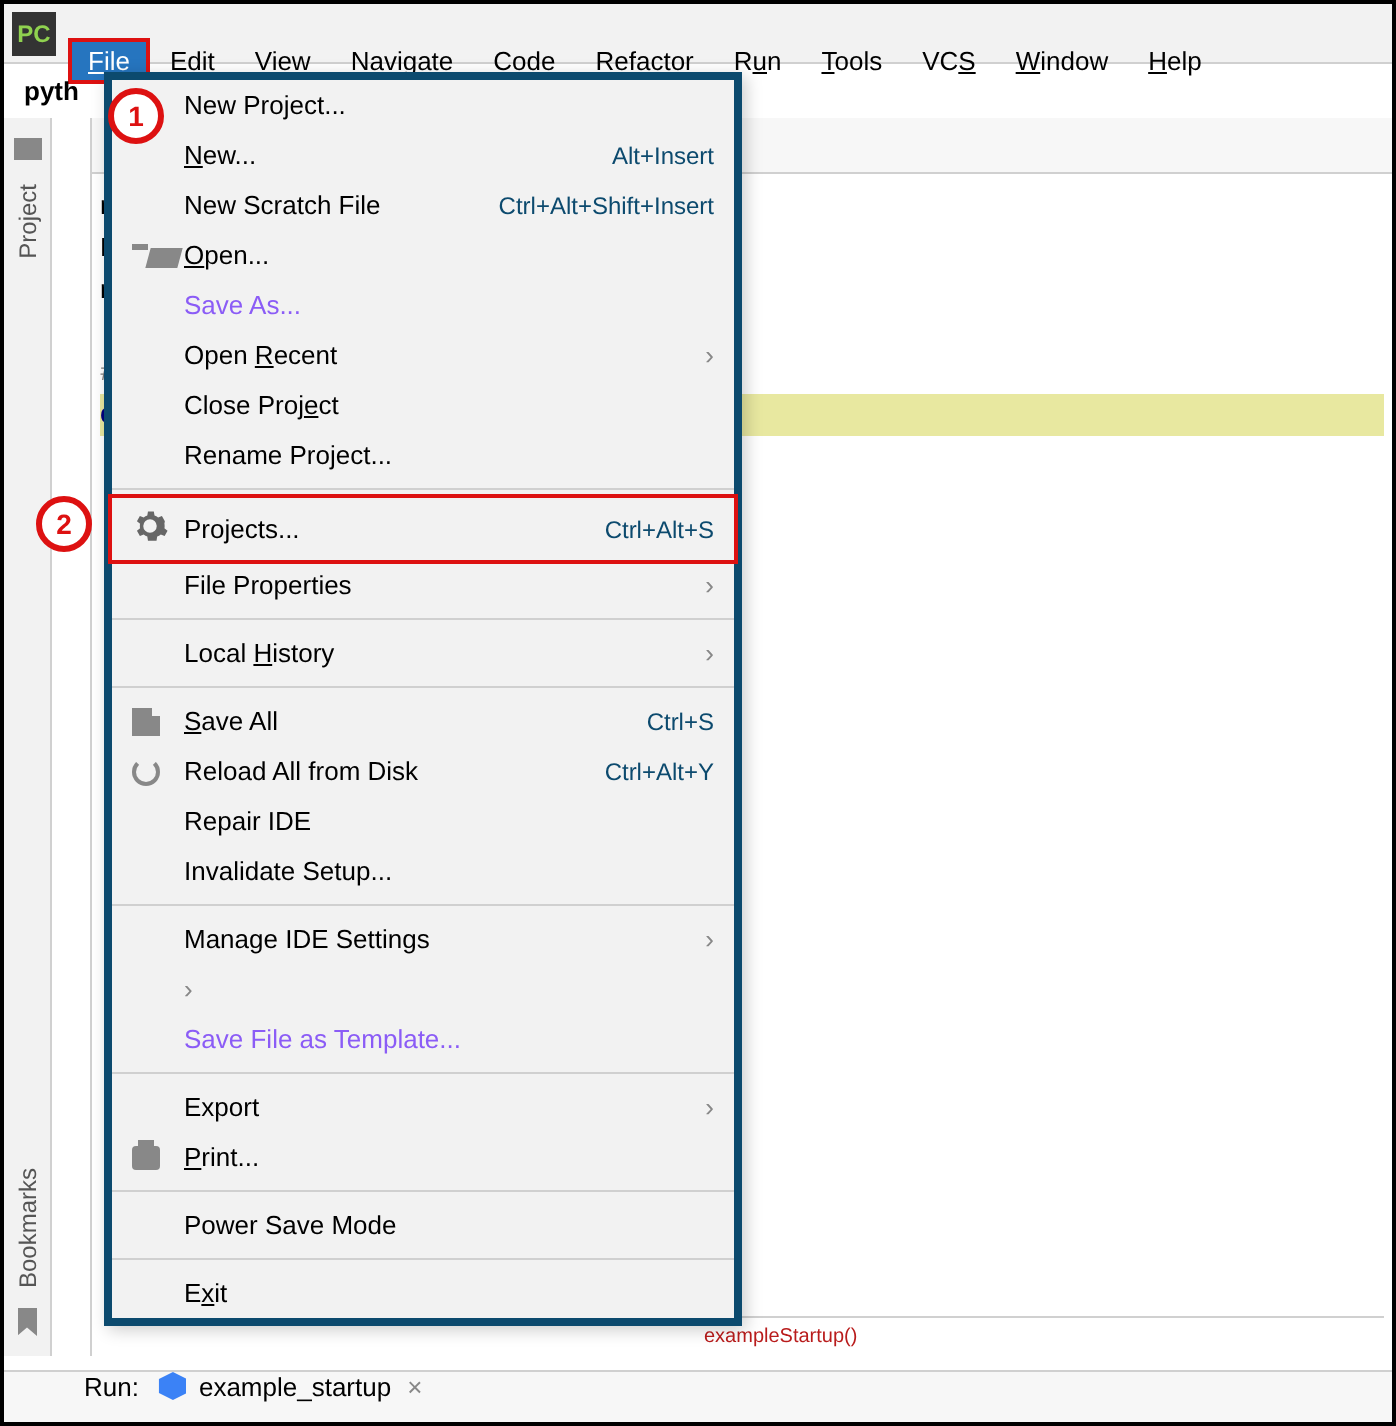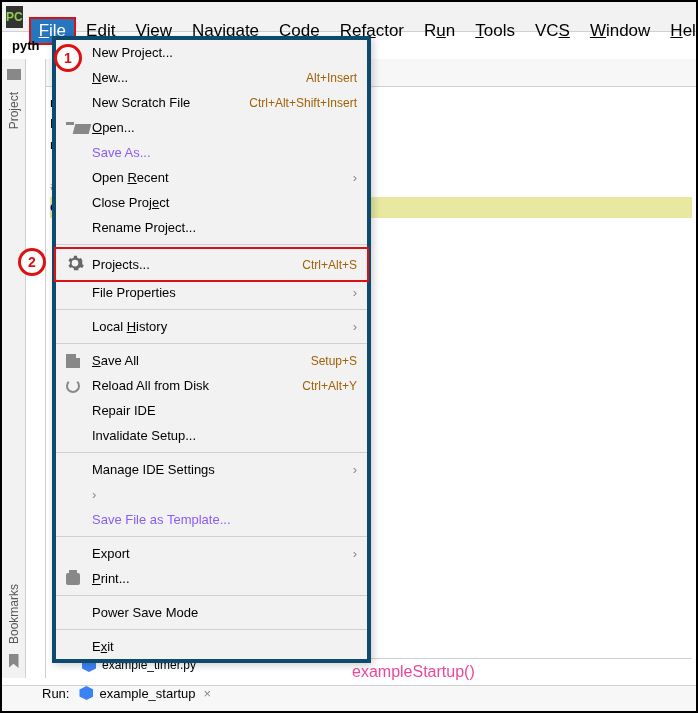--- a/index.html
+++ b/index.html
@@ -1,54 +1,54 @@
 <!DOCTYPE html>
 <html><head>
 <meta charset="utf-8">
 <style>
 * { margin: 0; padding: 0; box-sizing: border-box; font-family: "Segoe UI", Arial, sans-serif; }
 body { background: #fff; width: 698px; height: 713px; overflow: hidden; position: relative; border: 2px solid #000; }
 .menubar { display: flex; align-items: center; height: 30px; background: #f2f2f2; border-bottom: 1px solid #d0d0d0; padding-left: 4px; }
 .app-icon { width: 22px; height: 22px; background: #333; display: flex; align-items: center; justify-content: center; color: #8fd14f; font-size: 12px; font-weight: bold; margin-right: 6px; }
-.menu-item { padding: 4px 10px; font-size: 17px; cursor: pointer; margin-top: 28px; }
+.menu-item { padding: 4px 10px; font-size: 13px; cursor: pointer; margin-top: 28px; }
 .menu-item.active { background: #2675bf; color: #fff; border: 2px solid #d11; padding: 2px 8px; }
 .menu-item u { text-decoration: underline; }
 .breadcrumb { padding: 6px 10px; font-size: 13px; font-weight: bold; }
 .main-area { display: flex; height: calc(100% - 90px); }
 .left-strip { width: 24px; background: #f2f2f2; border-right: 1px solid #d0d0d0; display: flex; flex-direction: column; align-items: center; padding-top: 10px; }
 .left-strip .vlabel { writing-mode: vertical-rl; transform: rotate(180deg); font-size: 12px; color: #555; margin-top: 8px; }
 .left-strip .vlabel.bottom { margin-top: auto; margin-bottom: 10px; }
 .left-strip .folder-icon-small { width: 14px; height: 11px; background: #888; margin-bottom: 4px; }
 .left-strip .bookmark-icon-small { width: 10px; height: 14px; background: #888; margin-bottom: 4px; clip-path: polygon(0 0, 100% 0, 100% 100%, 50% 70%, 0 100%); }
 .project-tree { width: 20px; background: #fff; border-right: 1px solid #d0d0d0; }
 .dropdown { position: absolute; left: 50px; top: 34px; width: 319px; background: #f2f2f2; border: 4px solid #0c4a6e; box-shadow: 2px 2px 8px rgba(0,0,0,0.2); z-index: 10; }
 .dd-row { display: flex; align-items: center; padding: 5px 10px; font-size: 13px; cursor: pointer; }
 .dd-row.disabled { color: #8b5cf6; }
 .dd-row .icon { width: 18px; margin-right: 8px; color: #666; text-align: center; }
 .dd-row .label { flex: 1; }
-.dd-row .shortcut { color: #a16207; font-size: 12px; }
+.dd-row .shortcut { color: #0c4a6e; font-size: 12px; }
 .dd-row .arrow { color: #888; }
 .dd-sep { height: 1px; background: #d0d0d0; margin: 4px 0; }
 .dd-row.highlight { border: 2px solid #d11; margin: -2px; }
 .editor-area { flex: 1; display: flex; flex-direction: column; background: #fff; }
 .tab-bar { display: flex; border-bottom: 1px solid #d0d0d0; height: 28px; align-items: center; padding-left: 8px; background: #f7f7f7; }
 .tab { padding: 4px 8px; font-size: 12px; display: flex; align-items: center; border-bottom: 2px solid #3b82f6; }
 .tab .close { margin-left: 8px; color: #888; cursor: pointer; }
 .code { flex: 1; font-family: "Consolas", monospace; font-size: 13px; white-space: pre; padding: 6px 4px; overflow: hidden; line-height: 1.6; }
 .kw { color: #000080; font-weight: bold; }
 .num { color: #0000ff; }
 .str { color: #008000; font-weight: bold; }
 .cm { color: #808080; font-style: italic; }
 .fn { color: #000; }
 .hl { background: #e8e8a0; }
 .bottom-files { position: absolute; left: 80px; top: 636px; font-size: 12px; line-height: 1.5; }
 .bottom-files .frow { display: flex; align-items: center; }
 .bottom-files .ficon { width: 14px; height: 14px; margin-right: 6px; position: relative; }
 .bottom-files .ficon::before { content: ""; position: absolute; inset: 0; background: #3b82f6; clip-path: polygon(50% 0, 100% 25%, 100% 75%, 50% 100%, 0 75%, 0 25%); }
-.status-line { position: absolute; left: 340px; top: 656px; font-size: 16px; color: #ec4899; border-top: 1px solid #d0d0d0; width: 350px; padding: 4px 10px; }
+.status-line { position: absolute; left: 340px; top: 656px; font-size: 10px; color: #b91c1c; border-top: 1px solid #d0d0d0; width: 350px; padding: 4px 10px; }
 .run-bar { position: absolute; left: 0; bottom: 0; width: 100%; height: 26px; border-top: 1px solid #d0d0d0; display: flex; align-items: flex-start; padding-left: 40px; font-size: 13px; background: #f7f7f7; }
 .run-bar .label { margin-right: 10px; }
 .run-bar .ficon { width: 14px; height: 14px; margin-right: 6px; position: relative; }
 .run-bar .ficon::before { content: ""; position: absolute; inset: 0; background: #3b82f6; clip-path: polygon(50% 0, 100% 25%, 100% 75%, 50% 100%, 0 75%, 0 25%); }
 .run-bar .close { margin-left: 8px; color: #888; }
 .callout { position: absolute; width: 28px; height: 28px; border: 3px solid #d11; border-radius: 50%; color: #d11; font-weight: bold; display: flex; align-items: center; justify-content: center; background: #fff; font-size: 14px; z-index: 20; }
 .folder-open-icon { width: 16px; height: 12px; position: relative; }
 .folder-open-icon::before { content: ""; position: absolute; width: 16px; height: 10px; top: 2px; background: #888; transform: skewX(-15deg); }
 .folder-open-icon::after { content: ""; position: absolute; width: 8px; height: 3px; top: 0; left: 0; background: #888; }
 .disk-icon { width: 14px; height: 14px; background: #888; position: relative; }
@@ -154,21 +154,21 @@
       <span class="icon"></span>
       <span class="label">Local <u>H</u>istory</span>
       <span class="arrow">›</span>
     </div>
     <div class="dd-sep"></div>
     <div class="dd-row">
       <span class="icon">
         <div class="disk-icon"></div>
       </span>
       <span class="label"><u>S</u>ave All</span>
-      <span class="shortcut">Setup+S</span>
+      <span class="shortcut">Ctrl+S</span>
     </div>
     <div class="dd-row">
       <span class="icon">
         <div class="reload-icon"></div>
       </span>
       <span class="label">Reload All from Disk</span>
       <span class="shortcut">Ctrl+Alt+Y</span>
     </div>
     <div class="dd-row">
       <span class="icon"></span>
@@ -216,24 +216,20 @@
     </div>
   </div>
 
 <div class="callout" style="left:52px; top:42px;">1</div>
 <div class="callout" style="left:16px; top:246px;">2</div>
 
 <div class="bottom-files" id="bottom-files">
     <div class="frow">
       <span class="ficon"></span>
       <span>example_state.py</span>
-    </div>
-    <div class="frow">
-      <span class="ficon"></span>
-      <span>example_timer.py</span>
     </div>
   </div>
 
 <div class="status-line">exampleStartup()</div>
 
 <div class="run-bar">
   <span class="label">Run:</span>
   <span class="ficon"></span>
   <span>example_startup</span>
   <span class="close">×</span>

